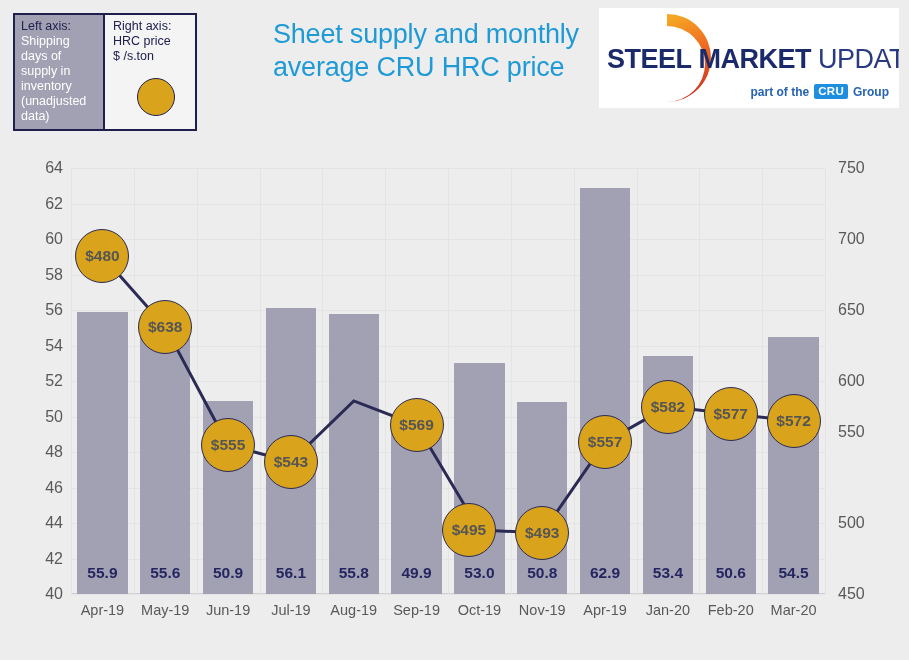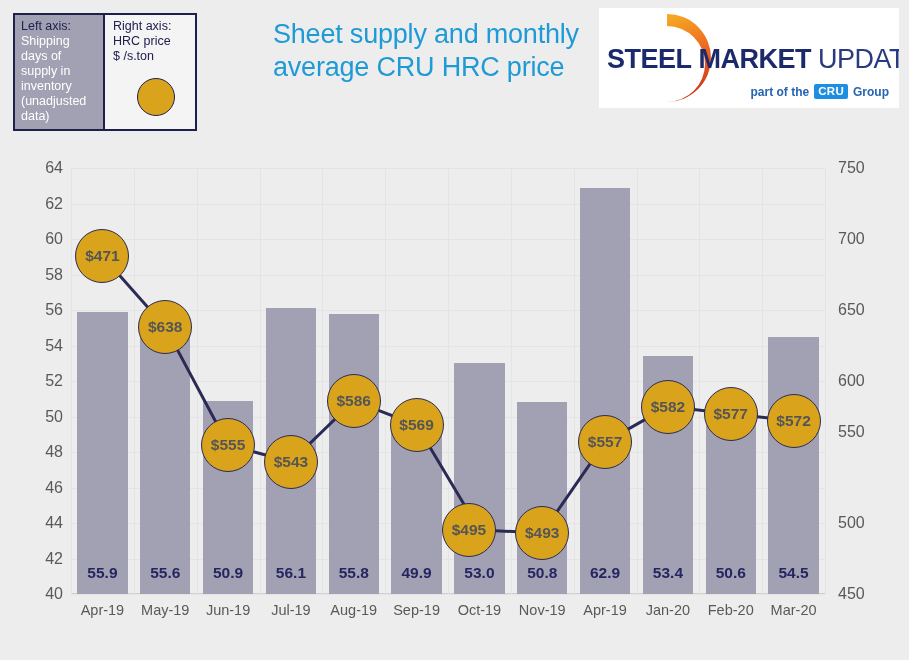--- a/index.html
+++ b/index.html
@@ -345,25 +345,24 @@
       <div class="bar-label" style="left: 502.667px; width: 62.8333px; top: 396px;">62.9</div>
       <div class="bar" style="left: 571.783px; top: 188.15px; width: 50.2667px; height: 237.85px;"></div>
       <div class="bar-label" style="left: 565.5px; width: 62.8333px; top: 396px;">53.4</div>
       <div class="bar" style="left: 634.617px; top: 237.85px; width: 50.2667px; height: 188.15px;"></div>
       <div class="bar-label" style="left: 628.333px; width: 62.8333px; top: 396px;">50.6</div>
       <div class="bar" style="left: 697.45px; top: 168.625px; width: 50.2667px; height: 257.375px;"></div>
       <div class="bar-label" style="left: 691.167px; width: 62.8333px; top: 396px;">54.5</div>
       <svg id="series-line" width="754" height="426">
         <path d="M 31.4 88.0 L 94.3 159.0 L 157.1 276.9 L 219.9 293.9 L 282.8 232.9 L 345.6 257.0 L 408.4 362.1 L 471.3 364.9 L 534.1 274.1 L 596.9 238.6 L 659.8 245.7 L 722.6 252.8" fill="none" stroke="#2A2A55" stroke-width="3"></path>
       </svg>
-      <div class="bubble" style="left: 4.41667px; top: 61.04px; width: 54px; height: 54px;">$471</div>
+      <div class="bubble" style="left: 4.41667px; top: 61.04px; width: 54px; height: 54px;">$480</div>
       <div class="bubble" style="left: 67.25px; top: 132.04px; width: 54px; height: 54px;">$638</div>
       <div class="bubble" style="left: 130.083px; top: 249.9px; width: 54px; height: 54px;">$555</div>
       <div class="bubble" style="left: 192.917px; top: 266.94px; width: 54px; height: 54px;">$543</div>
-      <div class="bubble" style="left: 255.75px; top: 205.88px; width: 54px; height: 54px;">$586</div>
       <div class="bubble" style="left: 318.583px; top: 230.02px; width: 54px; height: 54px;">$569</div>
       <div class="bubble" style="left: 371px; top: 335.1px; width: 54px; height: 54px;">$495</div>
       <div class="bubble" style="left: 444.25px; top: 337.94px; width: 54px; height: 54px;">$493</div>
       <div class="bubble" style="left: 507.083px; top: 247.06px; width: 54px; height: 54px;">$557</div>
       <div class="bubble" style="left: 569.917px; top: 211.56px; width: 54px; height: 54px;">$582</div>
       <div class="bubble" style="left: 632.75px; top: 218.66px; width: 54px; height: 54px;">$577</div>
       <div class="bubble" style="left: 695.583px; top: 225.76px; width: 54px; height: 54px;">$572</div>
     </div>
 
 <div class="xtick" style="left: 71px; width: 62.8333px;">Apr-19</div>

